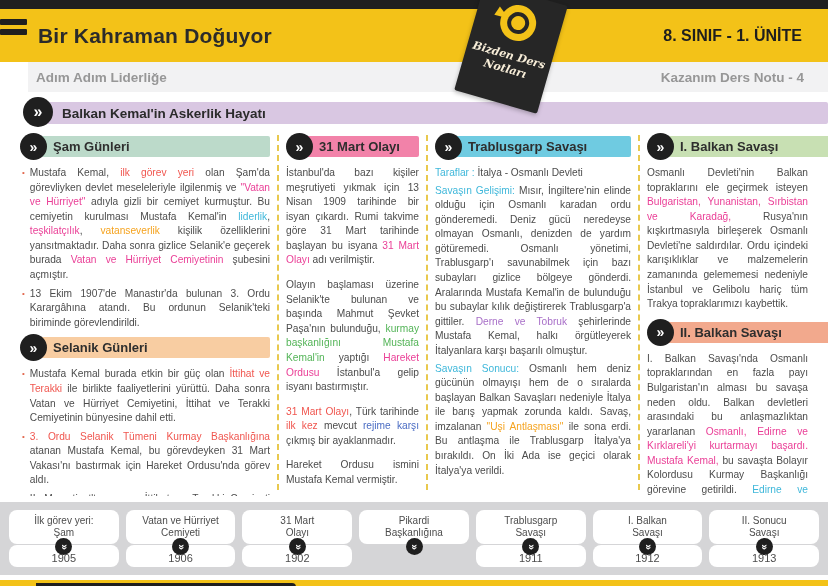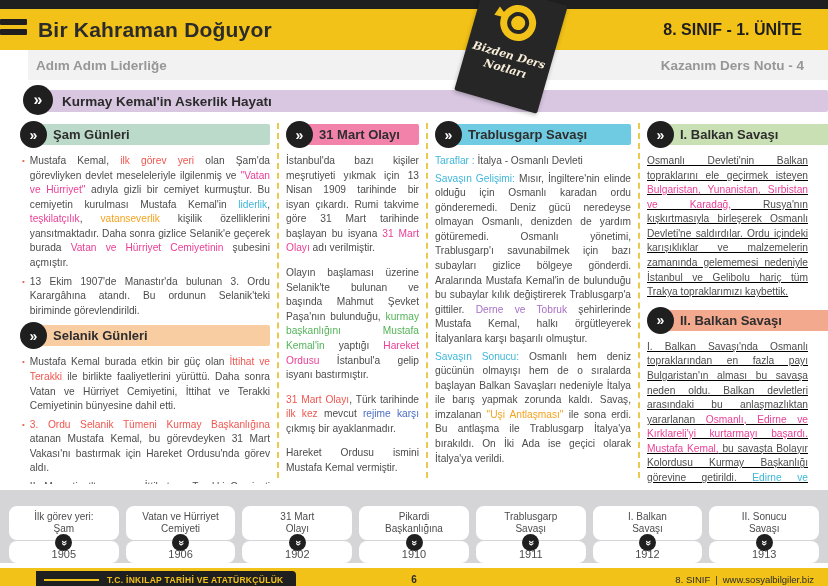--- a/index.html
+++ b/index.html
@@ -2,21 +2,21 @@
 <html style="--yellow: #F3C218; --ink: #1F1F1F; --purple_bar: #D9C7E2; --gray_bar: #F2F2F3; --timeline_bg: #D5D5D7; --green_header: #BCDACA; --peach_header: #F8CDA2; --pink_header: #F282A9; --cyan_header: #6FCBE1; --green2_header: #C8E0B3; --salmon_header: #F2A98D; --body: #4C4C4C; --sep: #E9C94E; --bullet: #E2684F; --red: #F0564F; --pink: #EA3E96; --cyan: #3EB7DA; --orange: #F5A31F; --green: #53B457; --blue: #4A6CC3; --purple: #A86FC8;"><head>
 <meta charset="utf-8">
 <style>
   * { box-sizing: border-box; margin: 0; padding: 0; }
   html,body { background:#e9e9e9; }
   body { font-family: "Liberation Sans", sans-serif; }
   .page { position:relative; width:828px; height:586px; background:#fff; overflow:hidden; margin:0 auto; }
 
   
   .top-strip { height:9px; background:var(--ink,#1F1F1F); }
-  .header-band { position:relative; height:41px; background:var(--yellow,#F3C218); display:flex; align-items:center; }
+  .header-band { position:relative; height:53px; background:var(--yellow,#F3C218); display:flex; align-items:center; }
   .eq-icon { position:absolute; left:0; top:10px; display:flex; flex-direction:column; gap:4px; }
   .eq-icon span { display:block; width:27px; height:6px; background:var(--ink,#1F1F1F); border-radius:1px; }
   .page-title { margin-left:38px; font-size:21px; font-weight:bold; color:#2b2b2b; letter-spacing:.2px; }
   .unit-label { margin-left:auto; margin-right:26px; font-size:16px; font-weight:bold; color:#1e1e1e; }
 
   
   .badge { position:absolute; left:468px; top:-8px; width:86px; height:112px; background:#262626;
            transform:rotate(16deg); z-index:6; display:flex; flex-direction:column; align-items:center;
            padding-top:12px; border-radius:2px; box-shadow:0 2px 4px rgba(0,0,0,.25); }
   .badge-logo { position:relative; width:36px; height:36px; border-radius:50%; background:var(--yellow,#F3C218);
@@ -55,33 +55,33 @@
   .sec-head .circ { width:27px; height:27px; font-size:14px; }
   .sec-bar { flex:1; height:21px; margin-left:-14px; padding:0 2px 0 20px; display:flex; align-items:center;
              font-size:13px; font-weight:bold; color:#2e2e2e; border-radius:2px; }
   .hd-green  { background:var(--green_header,#BCDACA); }
   .hd-peach  { background:var(--peach_header,#F8CDA2); }
   .hd-pink   { background:var(--pink_header,#F282A9); }
   .hd-cyan   { background:var(--cyan_header,#6FCBE1); }
   .hd-green2 { background:var(--green2_header,#C8E0B3); }
   .hd-salmon { background:var(--salmon_header,#F2A98D); }
   .col-4 .sec-bar { border-radius:2px 0 0 2px; }
-  .col-4 .body-pad { padding-right:20px;text-decoration:underline; }
+  .col-4 .body-pad { padding-right:20px; }
 
   .rich, .bullet { font-size:10.2px; line-height:1.43; color:var(--body,#4C4C4C); text-align:justify; }
   .rich { margin:0 0 7px 0; }
   .bullet { display:flex; margin:0 0 4px 0; }
   .bm { color:var(--bullet,#E2684F); font-size:8px; line-height:14.5px; margin:0 5px 0 2px; flex:0 0 auto; }
   .bullet .rich { flex:1; margin:0; }
   .col-2 .rich { margin-bottom:10px; }
   .col-3 .rich { margin-bottom:3px; }
 
   
   .timeline { margin-top:6px; height:73px; background:var(--timeline_bg,#D5D5D7); display:flex;
-              align-items:flex-start; gap:7px; padding:16px 9px 0 9px; }
+              align-items:flex-start; gap:7px; padding:8px 9px 0 9px; }
   .t-cell { flex:1; display:flex; flex-direction:column; align-items:center; }
   .t-label { width:100%; background:#fff; border-radius:8px; min-height:34px; display:flex; align-items:center;
              justify-content:center; text-align:center; font-size:10px; color:#4c4c4c; line-height:1.25;
              white-space:pre-line; padding:2px 2px; }
   .t-circ { width:17px; height:17px; border-radius:50%; background:var(--ink,#1F1F1F); color:#fff;
             display:flex; align-items:center; justify-content:center; margin:-6px 0; z-index:2;
             font-size:10px; font-weight:bold; }
   .t-circ .rot { display:block; transform:rotate(90deg); line-height:1; }
   .t-year { width:100%; background:#fff; border-radius:8px; height:22px; display:flex; align-items:center;
             justify-content:center; font-size:11px; color:#4c4c4c; margin-top:-4px; padding-top:4px; }
@@ -123,21 +123,21 @@
     </div>
   </div>
 
   <div class="sub-band" data-name="sub-band">
     <div data-name="subtitle-left">Adım Adım Liderliğe</div>
     <div data-name="subtitle-right">Kazanım Ders Notu - 4</div>
   </div>
 
   <div class="main-title-bar" data-name="main-title-bar">
     <span class="circ" data-name="chevrons-right-icon">»</span>
-    <span data-name="main-title">Kurmay Kemal'in Askerlik Hayatı</span>
+    <span data-name="main-title">Balkan Kemal'in Askerlik Hayatı</span>
   </div>
 
   <main class="columns" data-name="content-columns">
 
     <section class="col col-1" data-name="column-sam-selanik">
       <div class="sec-head" data-name="section-header-sam-gunleri">
         <span class="circ" data-name="chevrons-right-icon">»</span>
         <span class="sec-bar hd-green" data-name="section-title">Şam Günleri</span>
       </div>
       <div class="bullet" data-name="bullet-item">
@@ -236,21 +236,20 @@
           <span class="rot">»</span>
         </div>
       <div class="t-year" data-name="timeline-year">1902</div>
     </div>
     <div class="t-cell" data-name="timeline-item">
       <div class="t-label" data-name="timeline-event-label">Pikardi
 Başkanlığına</div>
       <div class="t-circ" data-name="chevron-down-icon">
           <span class="rot">»</span>
         </div>
-      <div class="t-year" data-name="timeline-year">1910</div>
     </div>
     <div class="t-cell" data-name="timeline-item">
       <div class="t-label" data-name="timeline-event-label">Trablusgarp
 Savaşı</div>
       <div class="t-circ" data-name="chevron-down-icon">
           <span class="rot">»</span>
         </div>
       <div class="t-year" data-name="timeline-year">1911</div>
     </div>
     <div class="t-cell" data-name="timeline-item">

